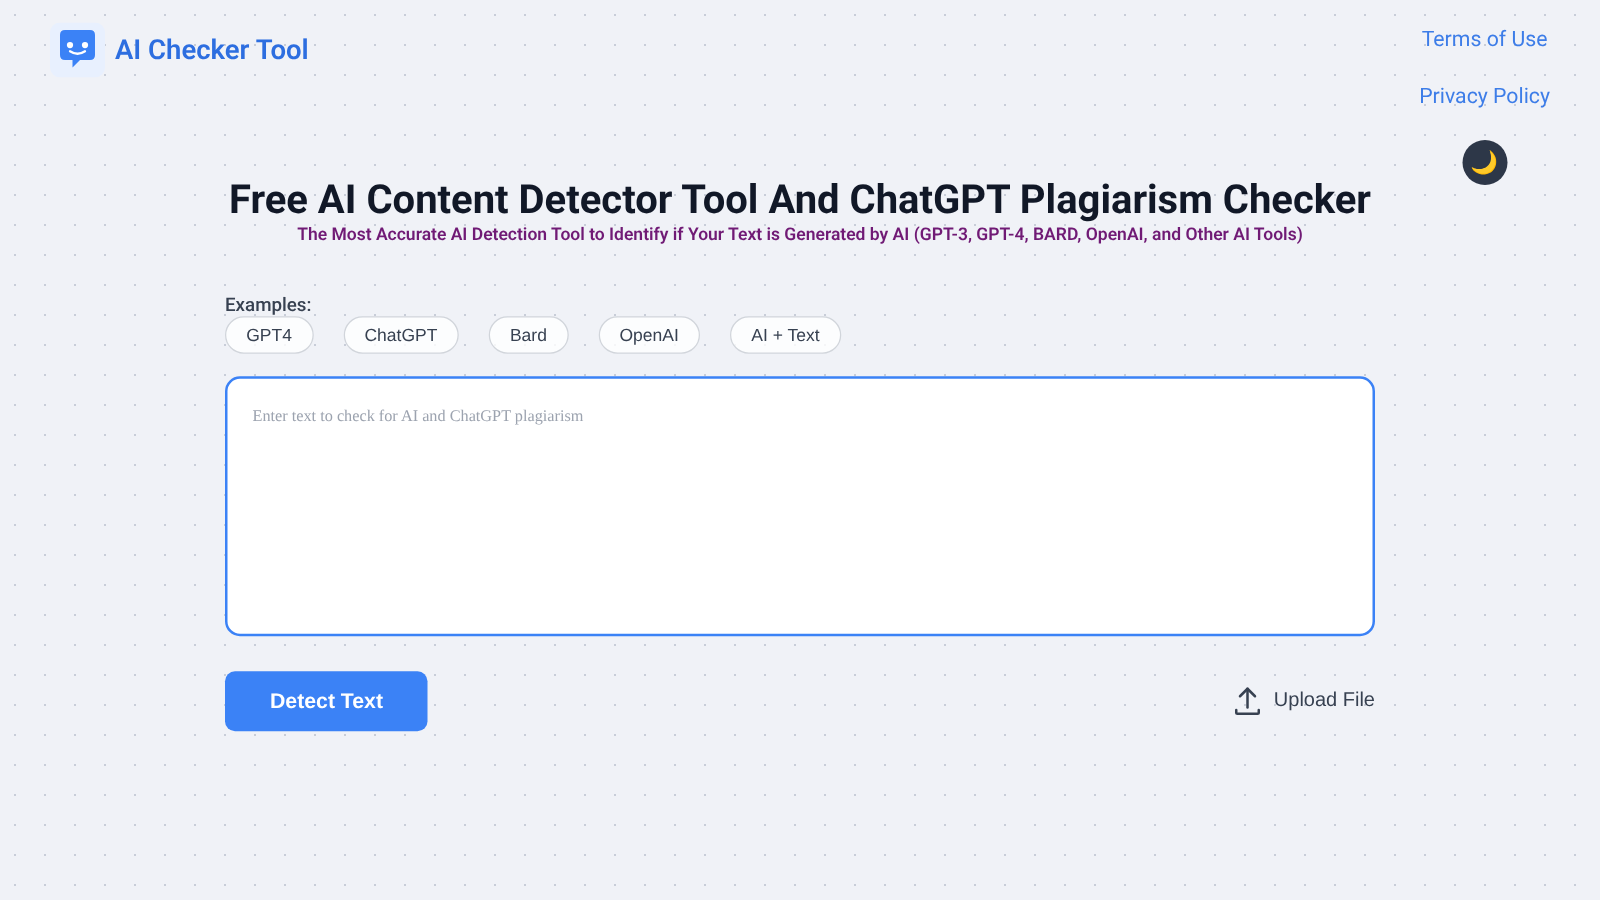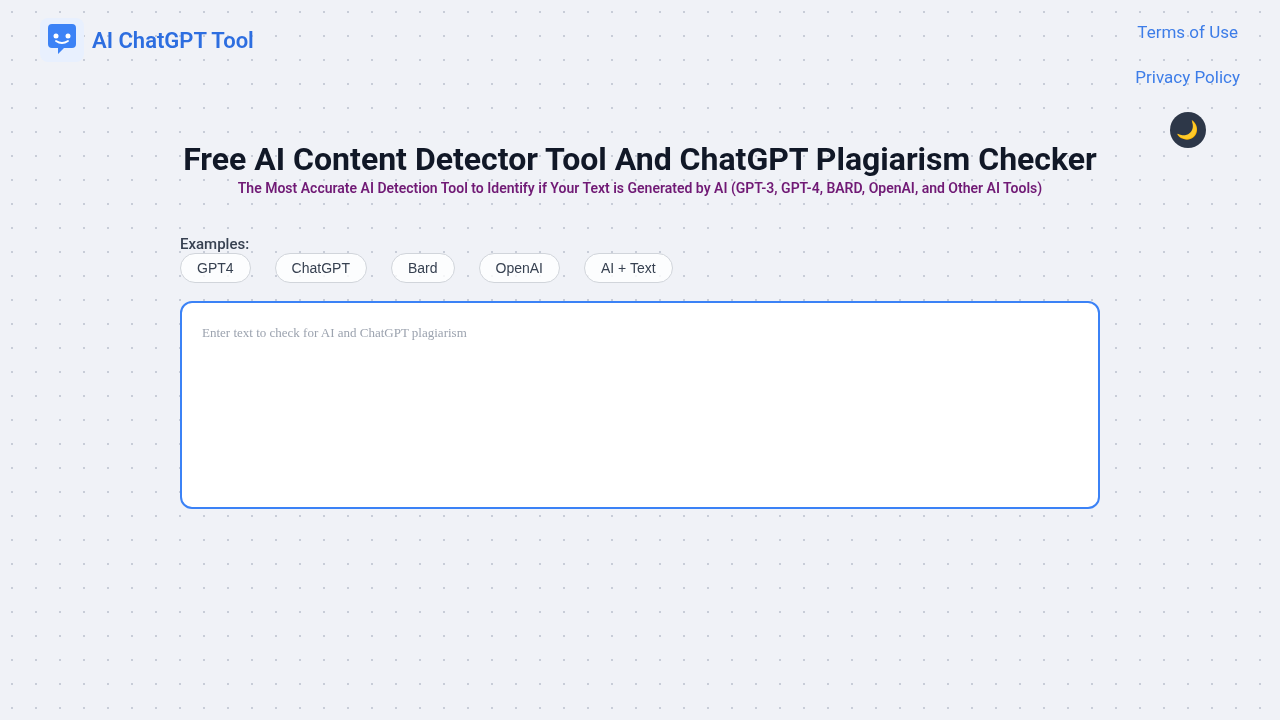--- a/index.html
+++ b/index.html
@@ -191,21 +191,21 @@
   <a class="nav-logo" href="#">
     <svg class="logo-icon" viewBox="0 0 44 44" fill="none" xmlns="http://www.w3.org/2000/svg">
       <rect width="44" height="44" rx="8" fill="#e8f0fe"></rect>
 
       <path d="M8 10 Q8 6 12 6 L32 6 Q36 6 36 10 L36 26 Q36 30 32 30 L24 30 L18 36 L18 30 L12 30 Q8 30 8 26 Z" fill="#3b82f6"></path>
 
       <circle cx="16" cy="18" r="2.5" fill="white"></circle>
       <circle cx="28" cy="18" r="2.5" fill="white"></circle>
       <path d="M16 23 Q22 27 28 23" stroke="white" stroke-width="1.8" fill="none" stroke-linecap="round"></path>
     </svg>
-    <span class="logo-text">AI ChatGPT Tool</span>
+    <span class="logo-text">AI Checker Tool</span>
   </a>
 
   <div class="nav-links">
     <a class="nav-link" href="#">Home</a>
     <a class="nav-link" href="#">FAQ</a>
     <a class="nav-link" href="#">Terms of Use</a>
     <a class="nav-link" href="#">Privacy Policy</a>
     <button class="dark-toggle">
       <span>🌙</span>
     </button>
@@ -222,13 +222,24 @@
     <button class="chip">ChatGPT</button>
     <button class="chip">Bard</button>
     <button class="chip">OpenAI</button>
     <button class="chip">AI + Text</button>
   </div>
 
   <div class="textarea-wrapper">
     <textarea class="main-textarea" placeholder="Enter text to check for AI and ChatGPT plagiarism" style=""></textarea>
   </div>
 
+  <div class="bottom-bar">
+    <button class="detect-btn">Detect Text</button>
+    <button class="upload-btn">
+      <svg class="upload-icon" viewBox="0 0 26 26" fill="none" xmlns="http://www.w3.org/2000/svg">
+        <path d="M13 3 L13 18" stroke="#374151" stroke-width="2" stroke-linecap="round"></path>
+        <path d="M7 9 L13 3 L19 9" stroke="#374151" stroke-width="2" stroke-linecap="round" stroke-linejoin="round"></path>
+        <path d="M4 20 L4 22 Q4 23 5 23 L21 23 Q22 23 22 22 L22 20" stroke="#374151" stroke-width="2" stroke-linecap="round"></path>
+      </svg>
+      <span>Upload File</span>
+    </button>
+  </div>
 </main>
 
 </body></html>

